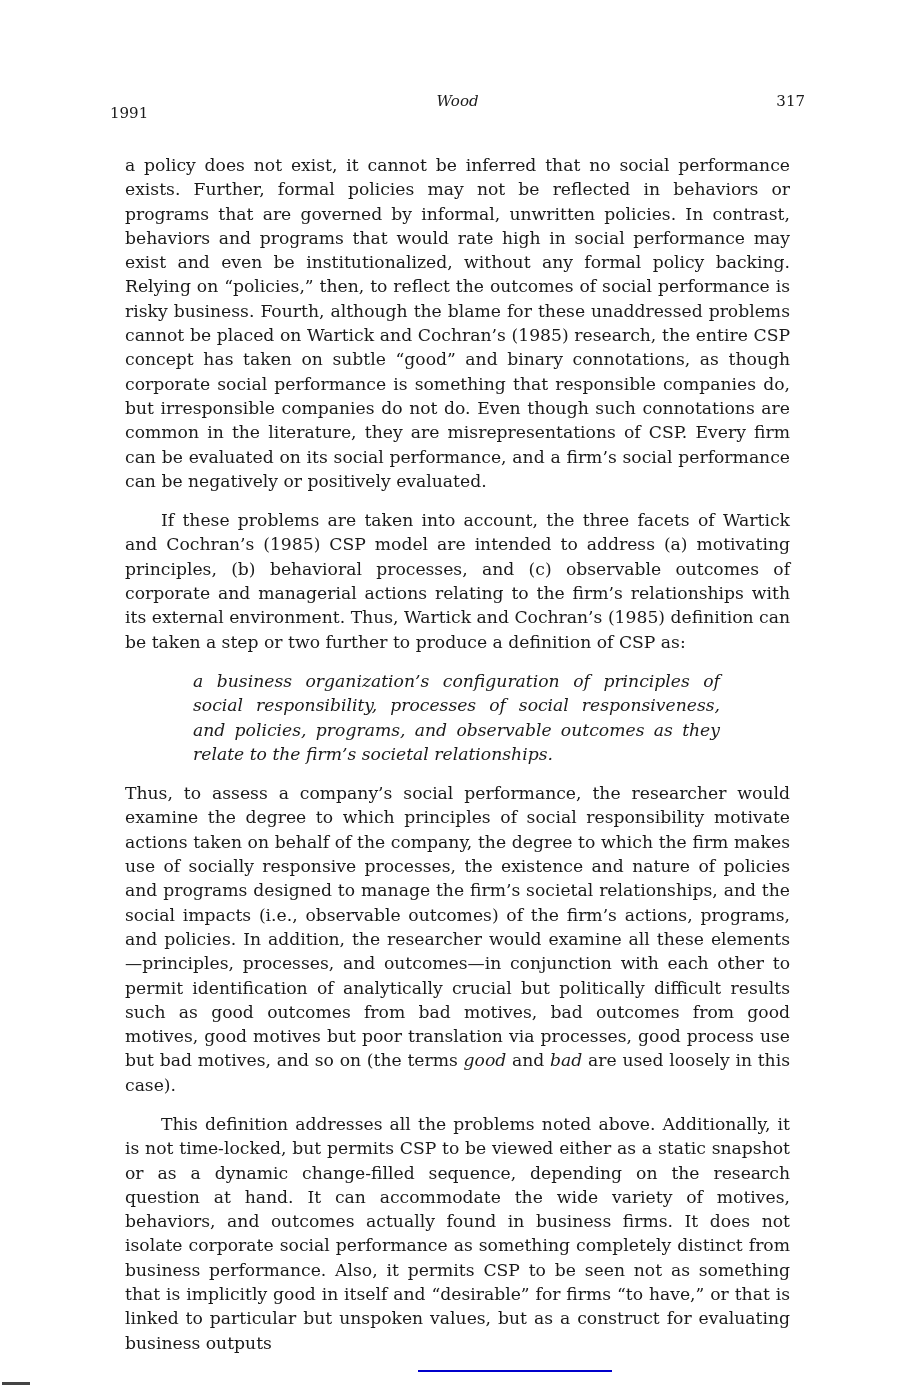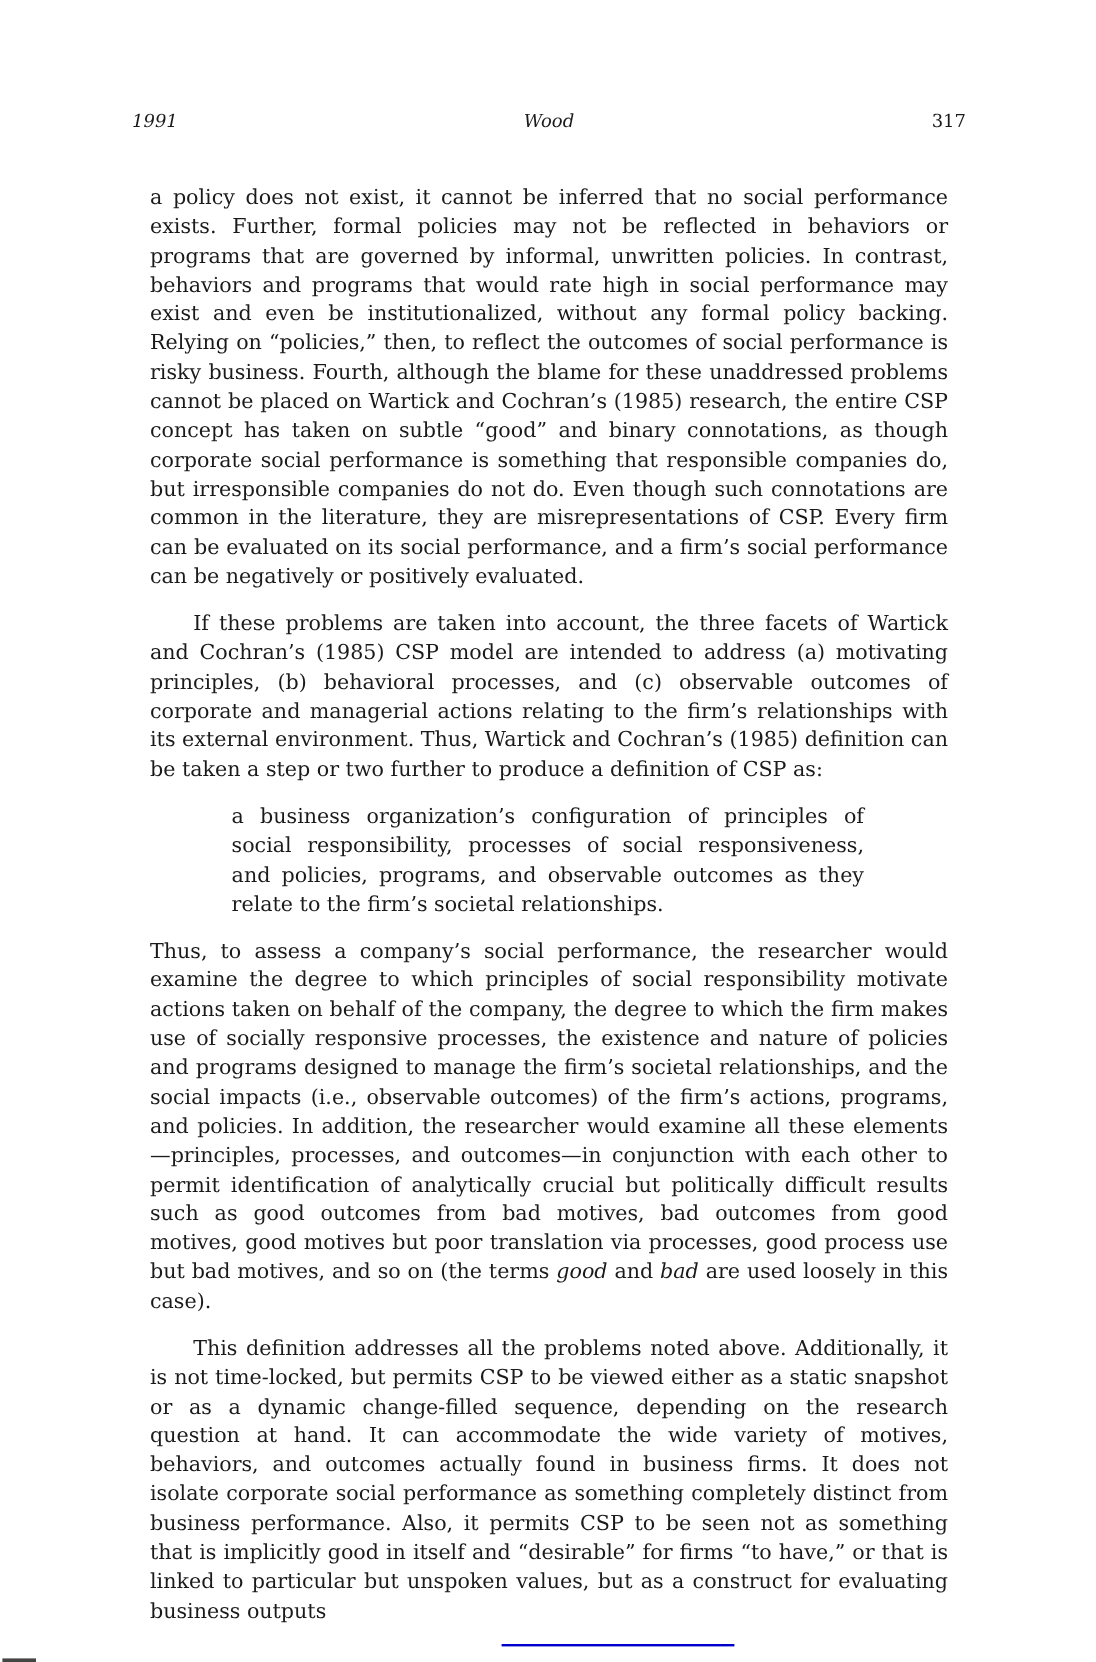--- a/index.html
+++ b/index.html
@@ -1,27 +1,27 @@
 <!DOCTYPE html>
 <html><head>
 <meta charset="utf-8">
 <style>
   html, body { margin:0; padding:0; background:#ffffff; }
   body { width:913px; height:1385px; position:relative; overflow:hidden;
          font-family:"DejaVu Serif", "Liberation Serif", serif; color:#1a1a1a; }
   .header { position:absolute; top:92px; left:110px; width:695px; height:22px;
             font-size:15px; }
-  .header .year { position:absolute; left:0; top:0;font-style:italic; }
+  .header .year { position:absolute; left:0; top:12px; }
   .header .author { position:absolute; left:0; width:100%; text-align:center; font-style:italic; top:0; }
   .header .page { position:absolute; right:0; top:0; }
   .body { position:absolute; top:138px; left:110px; width:695px;
           font-size:17.2px; line-height:24.3px; text-align:justify; }
   .body p { margin:15px; }
   .indent { text-indent:36px; }
-  .quote { margin:0 0 0 83px !important; width:527px; text-align:justify; }
+  .quote { margin:0 0 0 83px !important; width:527px; font-style:italic; text-align:justify; }
   .footline { position:absolute; top:1370px; left:418px; width:194px; height:2px; background:#0000cc; }
   .mark { position:absolute; top:1382px; left:2px; width:28px; height:3px; background:#444; }
 </style>
 </head>
 <body>
 
 <div class="header">
   <span class="year">1991</span>
   <span class="author">Wood</span>
   <span class="page">317</span>

